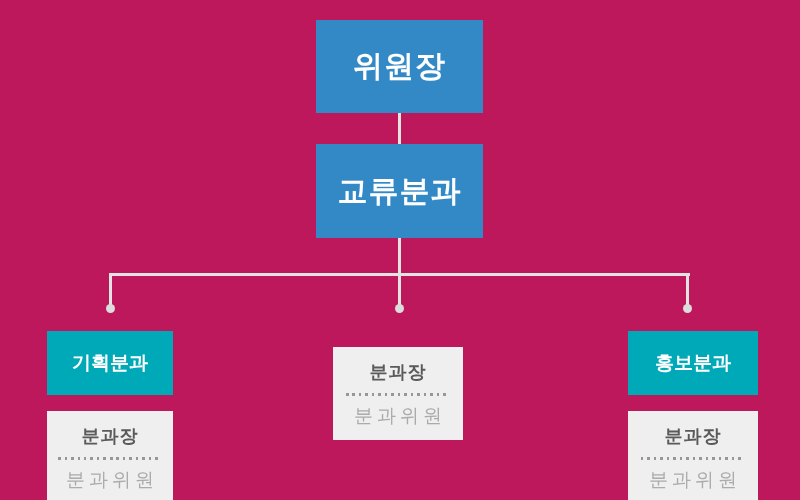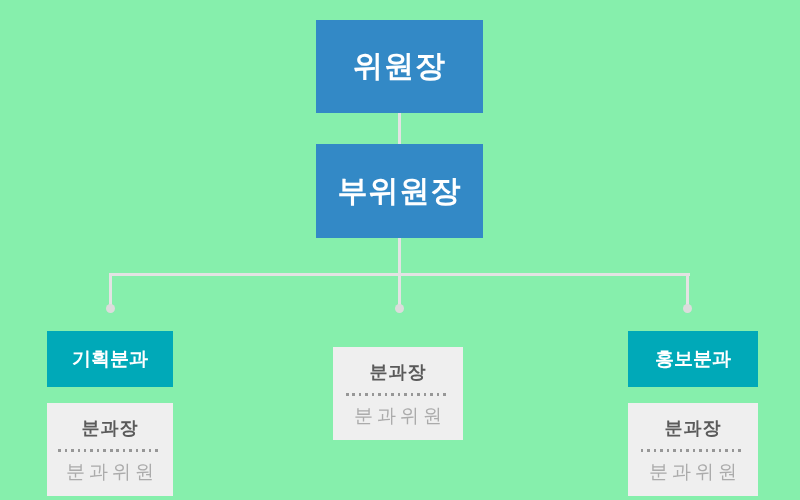--- a/index.html
+++ b/index.html
@@ -5,21 +5,21 @@
   html, body {
     margin: 0;
     padding: 0;
     background: #ffffff;
     font-family: "Liberation Sans", "DejaVu Sans", sans-serif;
   }
   .stage {
     position: relative;
     width: 800px;
     height: 500px;
-    background: #86efac;
+    background: #be185d;
     overflow: hidden;
   }
 
   
   .blue-node {
     position: absolute;
     left: 316px;
     width: 167px;
     background: #3389c6;
     color: #ffffff;
@@ -60,21 +60,21 @@
   .branch {
     position: absolute;
     top: 331px;
   }
   .branch-1 { left: 47px;  width: 126px; }
   .branch-2 { left: 333px; width: 130px; }
   .branch-3 { left: 628px; width: 130px; }
 
   .branch-header {
     width: 100%;
-    height: 56px;
+    height: 64px;
     background: #00a9b8;
     color: #ffffff;
     font-weight: bold;
     font-size: 19px;
     display: flex;
     align-items: center;
     justify-content: center;
   }
   .branch-body {
     margin-top: 16px;
@@ -117,21 +117,21 @@
 
 <div class="stage">
 
   <div class="blue-node chairman">
     <span>위원장</span>
   </div>
 
   <div class="connector conn-top-stem"></div>
 
   <div class="blue-node vice-chairman">
-    <span>부위원장</span>
+    <span>교류분과</span>
   </div>
 
   <div class="connector conn-mid-stem"></div>
   <div class="connector conn-horizontal"></div>
   <div class="connector conn-drop-left"></div>
   <div class="connector conn-drop-right"></div>
   <div class="conn-dot dot-left"></div>
   <div class="conn-dot dot-center"></div>
   <div class="conn-dot dot-right"></div>
 

